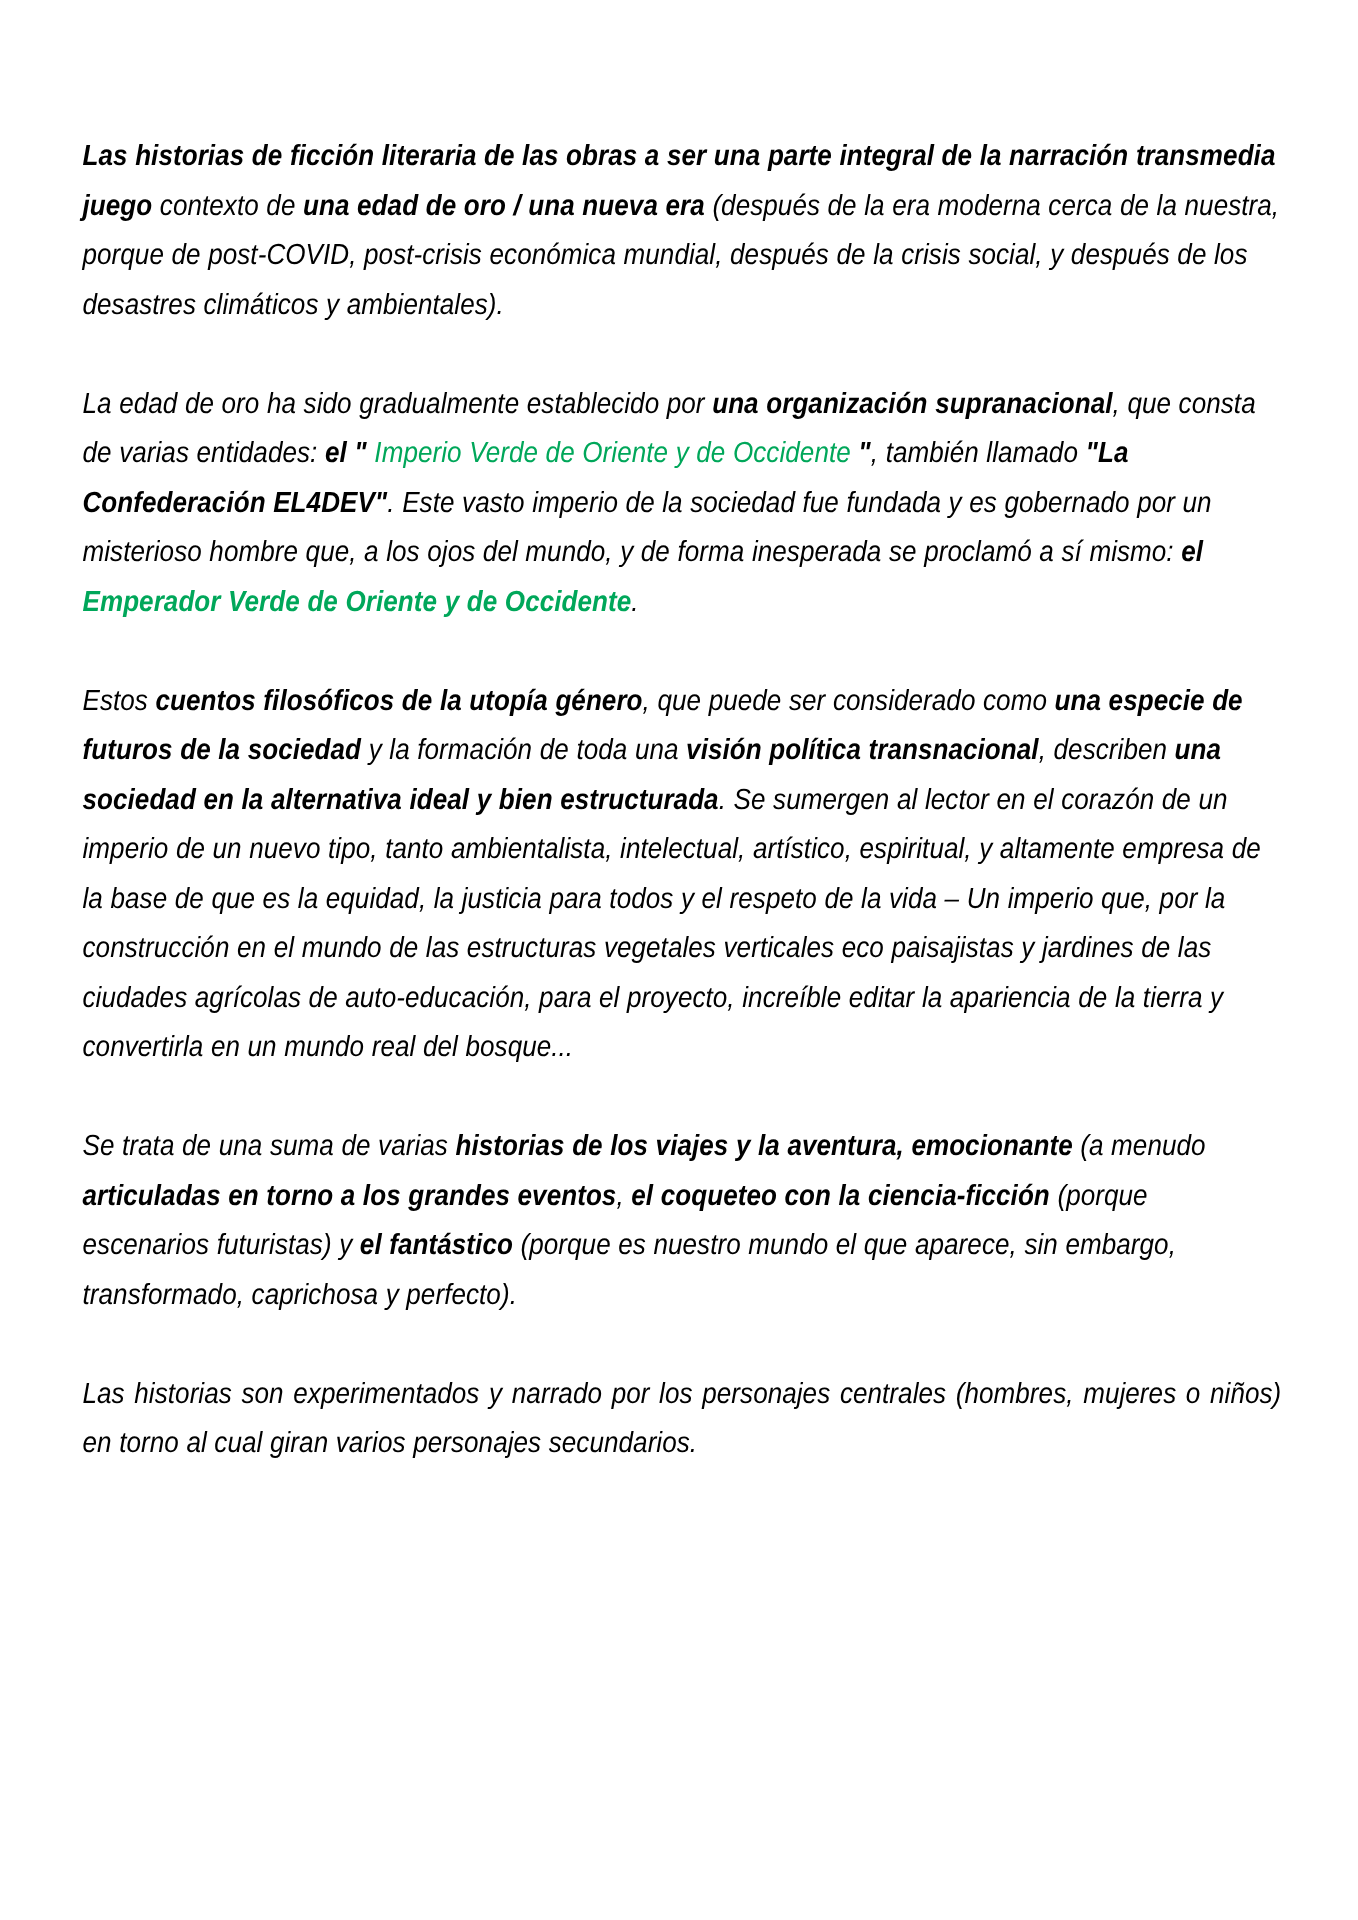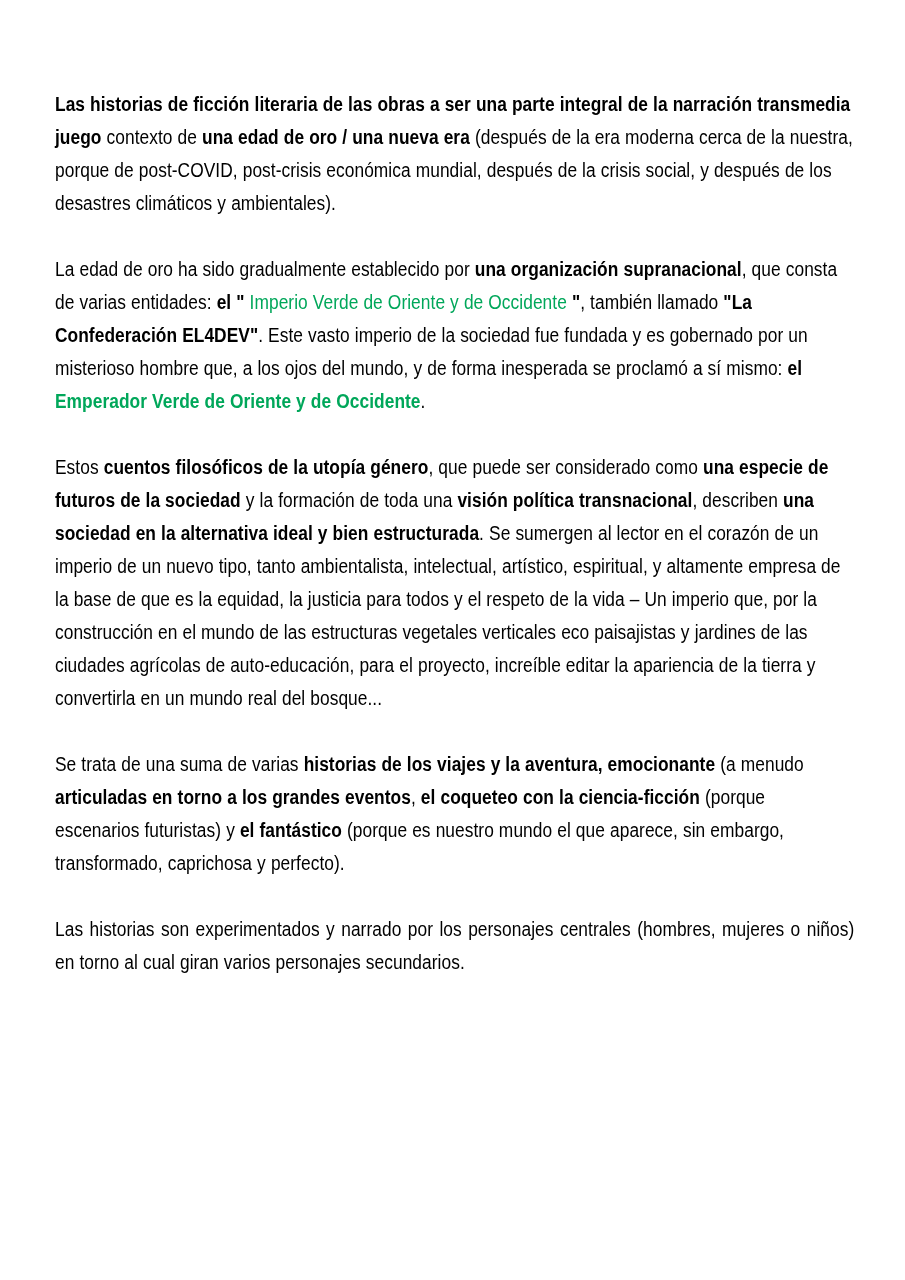--- a/index.html
+++ b/index.html
@@ -16,20 +16,21 @@
     color: #000000;
     -webkit-font-smoothing: antialiased;
   }
 
   .page {
     position: relative;
     width: 905px;
     height: 920px;
     background: #ffffff;
     box-sizing: border-box;
+    font-style: italic;
   }
 
   .doc-body {
     position: absolute;
     left: 55px;
     top: 88px;
     width: 800px;
   }
 
   

